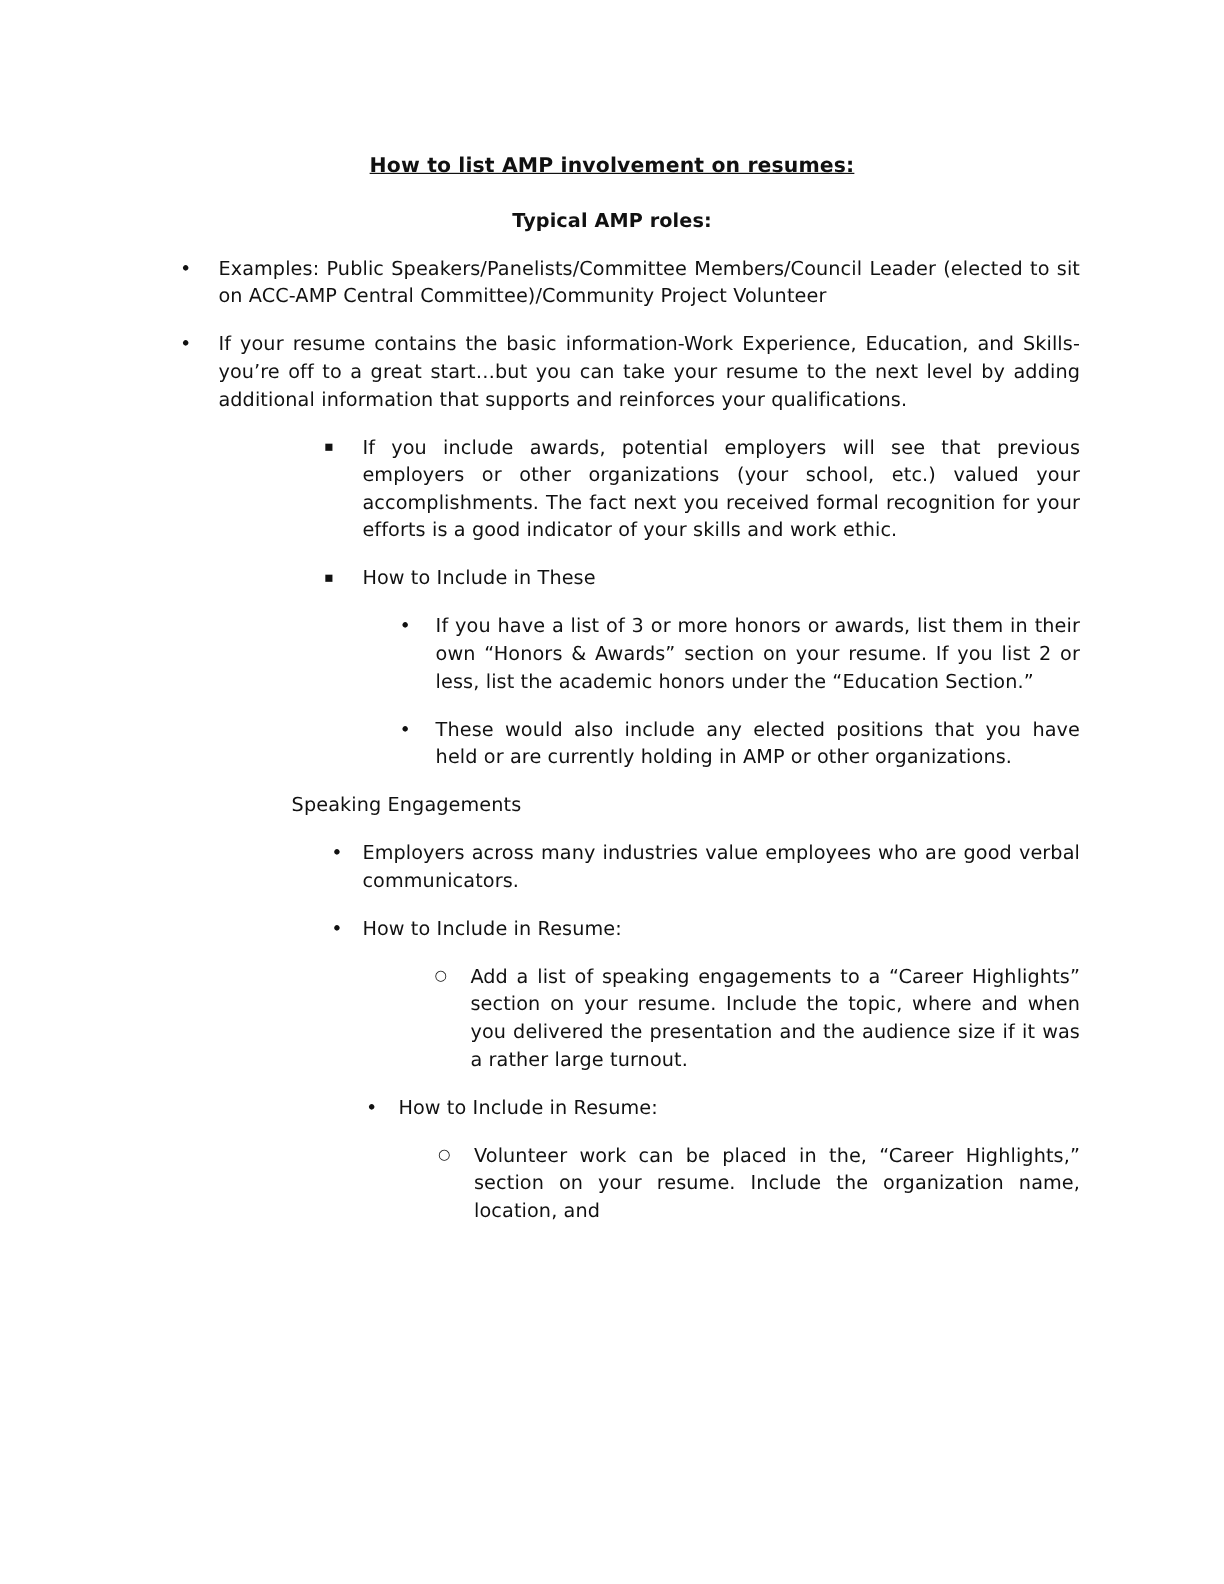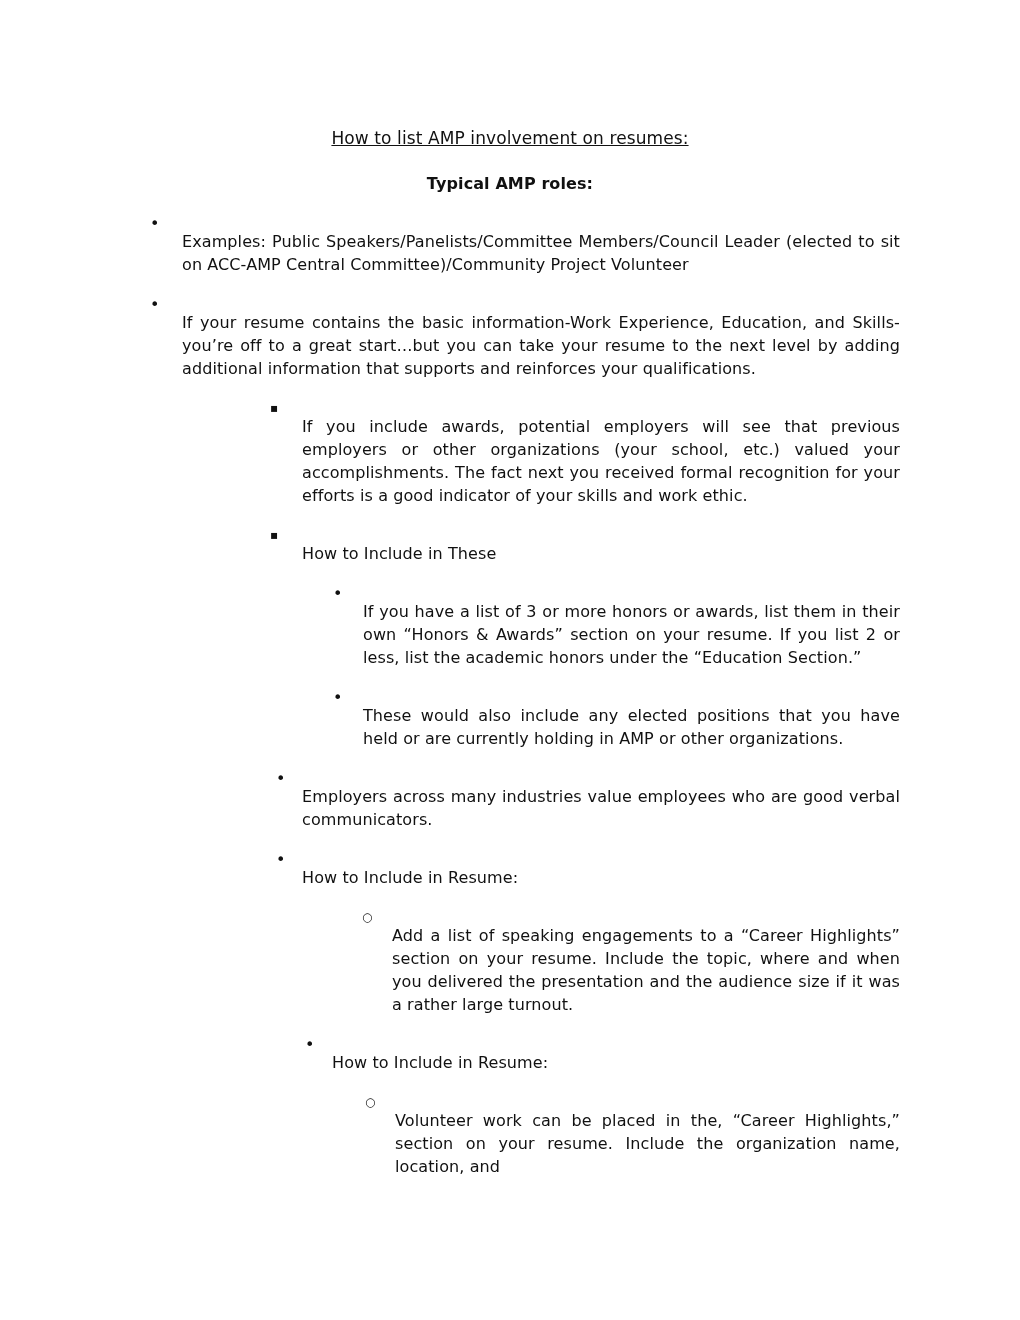--- a/index.html
+++ b/index.html
@@ -18,21 +18,21 @@
     box-sizing: border-box;
   }
   .content {
     position: absolute;
     left: 120px;
     top: 127px;
     width: 780px;
   }
   .doc-title {
     text-align: center;
-    font-weight: normal;
+    font-weight: bold;
     font-size: 17px;
     text-decoration: underline;
     margin: 0 0 22px 0;
   }
   .heading {
     font-weight: bold;
     margin: 0 0 17px 0;
     text-align: center;
   }
   .subheading {
@@ -40,21 +40,20 @@
   }
   .subheading.gap-before { margin-top: 40px; }
   .li {
     display: flex;
     margin: 0 0 17px 0;
   }
   .li .txt {
     flex: 1 1 auto;
     text-align: justify;
     text-align-last: left;
-    margin-top: 18px;
   }
   .li .marker {
     flex: 0 0 auto;
     text-align: left;
   }
   
   .lvl1        { margin-left: 30px;  }  .lvl1 .marker        { width: 32px; }
   .lvl2-sq     { margin-left: 150px; }  .lvl2-sq .marker     { width: 32px; font-size: 12px; }
   .lvl3-dot    { margin-left: 213px; }  .lvl3-dot .marker    { width: 30px; }
   .lvl2-dot    { margin-left: 156px; }  .lvl2-dot .marker    { width: 26px; }
@@ -97,20 +96,21 @@
     <div class="li lvl3-dot">
       <span class="marker">•</span>
       <span class="txt">If you have a list of 3 or more honors or awards, list them in their own “Honors &amp; Awards” section on your resume. If you list 2 or less, list the academic honors under the “Education Section.”</span>
     </div>
 
     <div class="li lvl3-dot">
       <span class="marker">•</span>
       <span class="txt">These would also include any elected positions that you have held or are currently holding in AMP or other organizations.</span>
     </div>
 
+    <div class="subheading">Speaking Engagements</div>
 
     <div class="li lvl2-dot">
       <span class="marker">•</span>
       <span class="txt">Employers across many industries value employees who are good verbal communicators.</span>
     </div>
 
     <div class="li lvl2-dot">
       <span class="marker">•</span>
       <span class="txt">How to Include in Resume:</span>
     </div>

